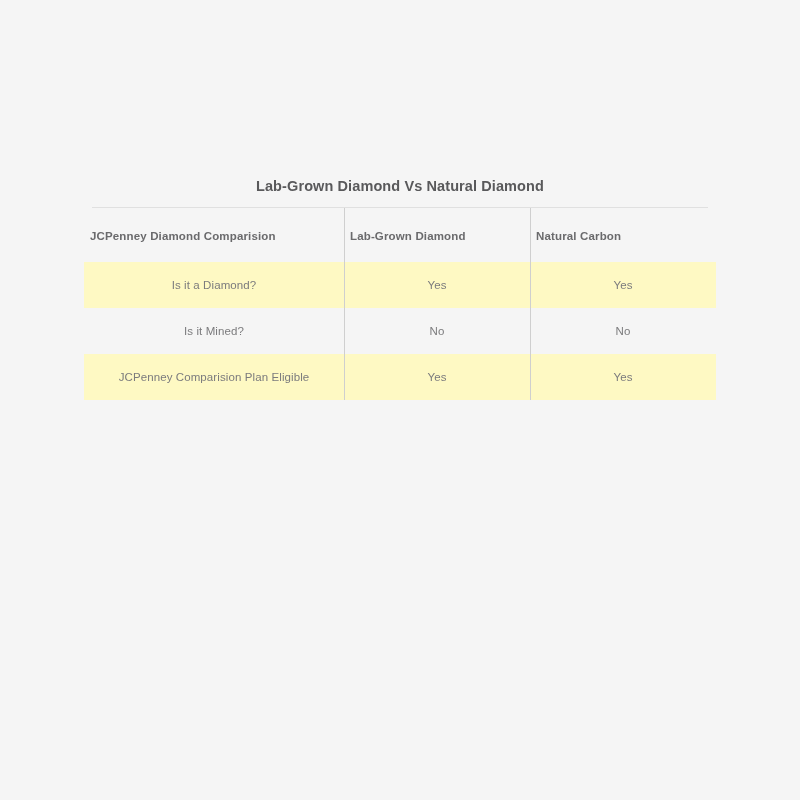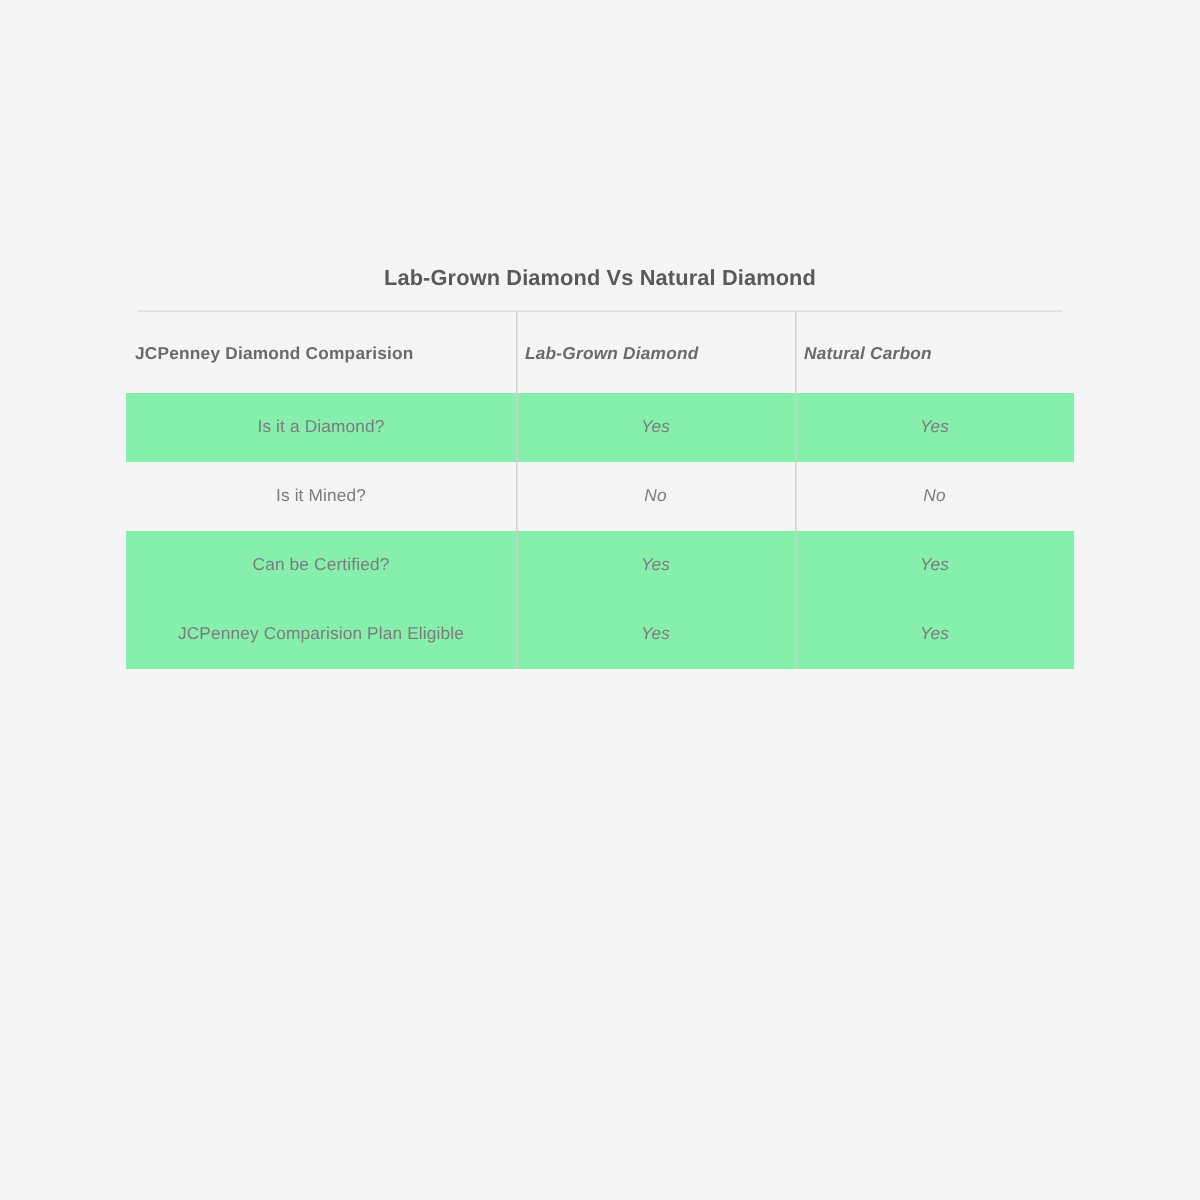--- a/index.html
+++ b/index.html
@@ -64,33 +64,32 @@
   table.compare td {
     font-size: 11.5px;
     color: #7b7b7d;
     text-align: center;
     padding: 17px 6px 17px 6px;
     border: none;
     letter-spacing: 0.1px;
   }
 
   table.compare tr.shaded td {
-    background: #86efac;
+    background: #fef9c3;
     margin-left: 44px;
   }
 
   table.compare tr.plain td {
     background: transparent;
   }
 
   
   table.compare th.sep-left,
   table.compare td.sep-left {
     box-shadow: inset 1px 0 0 #cfcfcf;
-    font-style: italic;
   }
 </style>
 </head>
 <body>
 
 <div class="page">
   <div class="comparison-wrap">
 
     <div class="table-title">Lab-Grown Diamond Vs Natural Diamond</div>
 
@@ -114,25 +113,20 @@
           <td class="sep-left">Yes</td>
           <td class="sep-left">Yes</td>
         </tr>
 
         <tr class="plain">
           <td>Is it Mined?</td>
           <td class="sep-left">No</td>
           <td class="sep-left">No</td>
         </tr>
 
-        <tr class="shaded">
-          <td>Can be Certified?</td>
-          <td class="sep-left">Yes</td>
-          <td class="sep-left">Yes</td>
-        </tr>
 
 
 
 
         <tr class="shaded">
           <td>JCPenney Comparision Plan Eligible</td>
           <td class="sep-left">Yes</td>
           <td class="sep-left">Yes</td>
         </tr>
 

